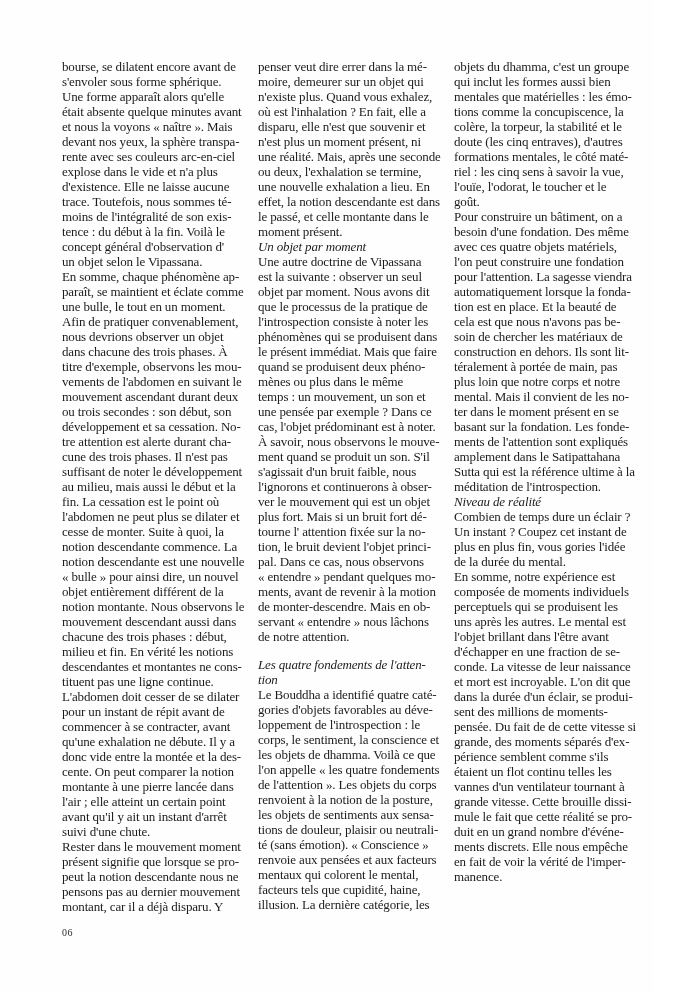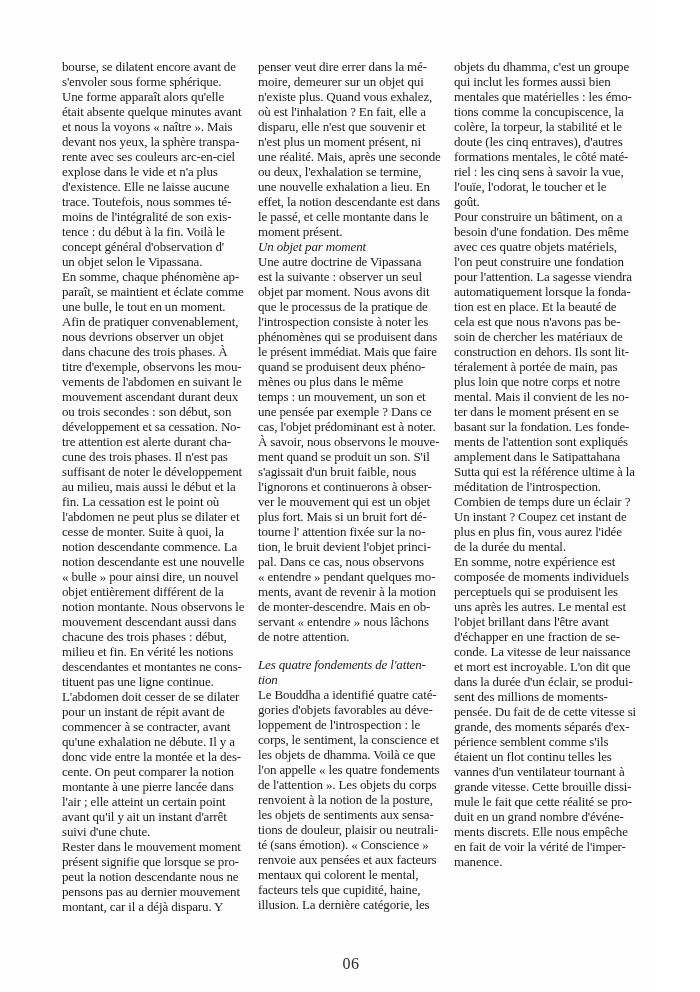--- a/index.html
+++ b/index.html
@@ -40,25 +40,23 @@
     text-underline-offset: 2px;
   }
   .heading.spaced {
     margin-top: 13px;
   }
   .page-number {
     position: absolute;
     top: 927px;
     left: 62px;
     width: 578px;
-    text-align: center;
-    font-size: 16px;
+    font-size: 10px;
     letter-spacing: 0.5px;
     color: #2a2a2a;
-    margin-top: 28px;
   }
 </style>
 </head>
 <body>
 
 <div class="page">
 
   <div class="columns">
 
     <div class="col">
@@ -203,23 +201,24 @@
 construction en dehors. Ils sont lit-
 téralement à portée de main, pas
 plus loin que notre corps et notre
 mental. Mais il convient de les no-
 ter dans le moment présent en se
 basant sur la fondation. Les fonde-
 ments de l'attention sont expliqués
 amplement dans le Satipattahana
 Sutta qui est la référence ultime à la
 méditation de l'introspection.</p>
+      <div class="heading">Niveau de réalité</div>
       <p>Combien de temps dure un éclair ?
 Un instant ? Coupez cet instant de
-plus en plus fin, vous aurez l'idée
+plus en plus fin, vous gories l'idée
 de la durée du mental.</p>
       <p>En somme, notre expérience est
 composée de moments individuels
 perceptuels qui se produisent les
 uns après les autres. Le mental est
 l'objet brillant dans l'être avant
 d'échapper en une fraction de se-
 conde. La vitesse de leur naissance
 et mort est incroyable. L'on dit que
 dans la durée d'un éclair, se produi-

